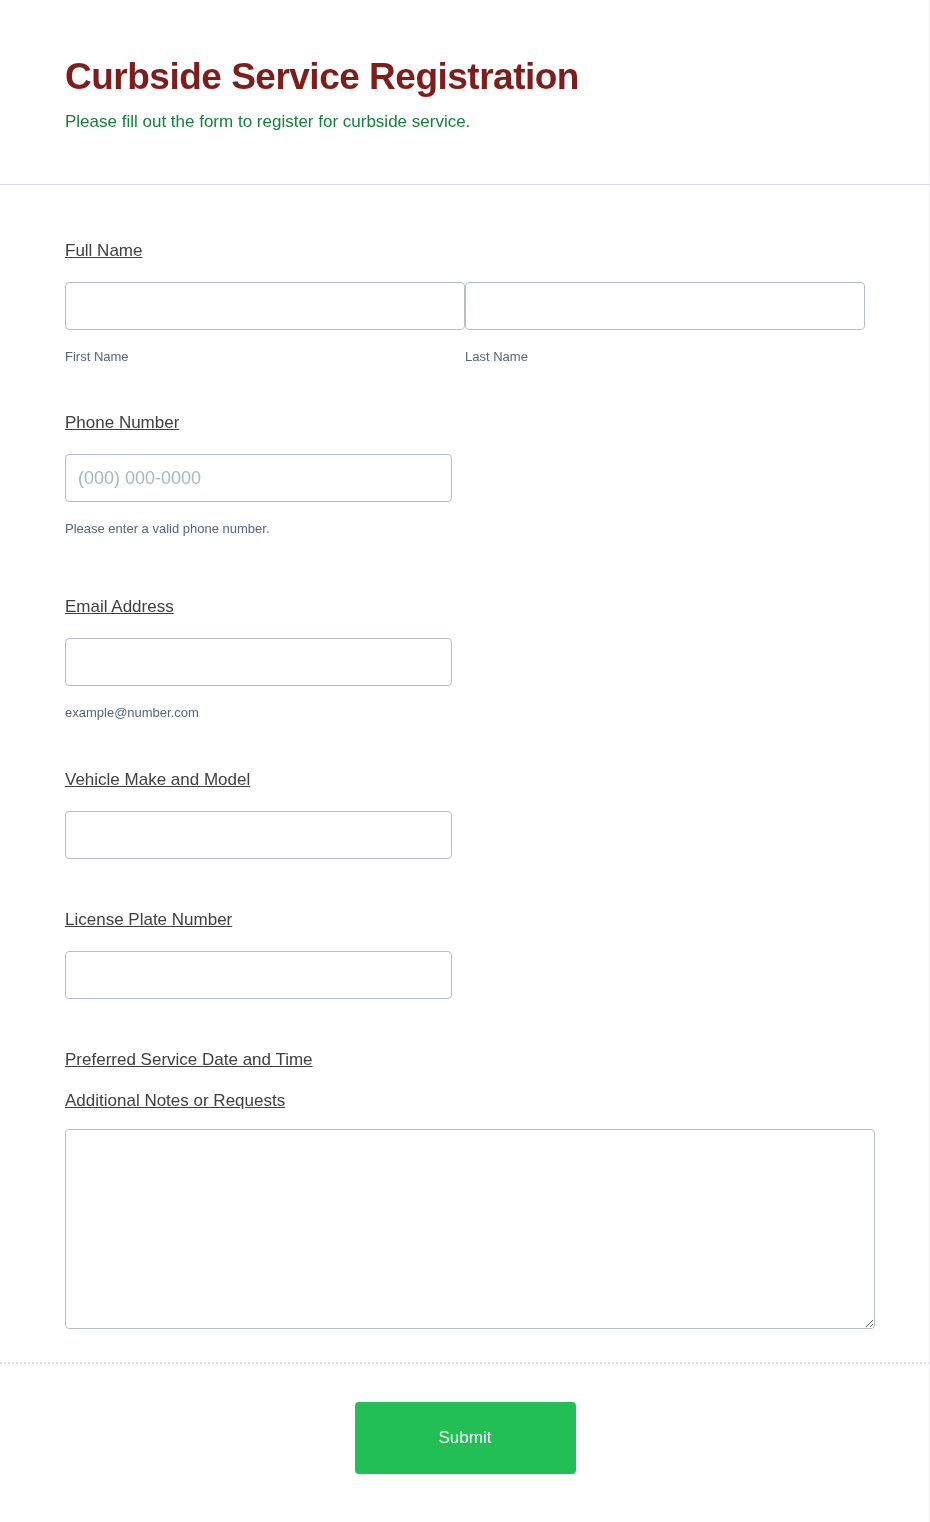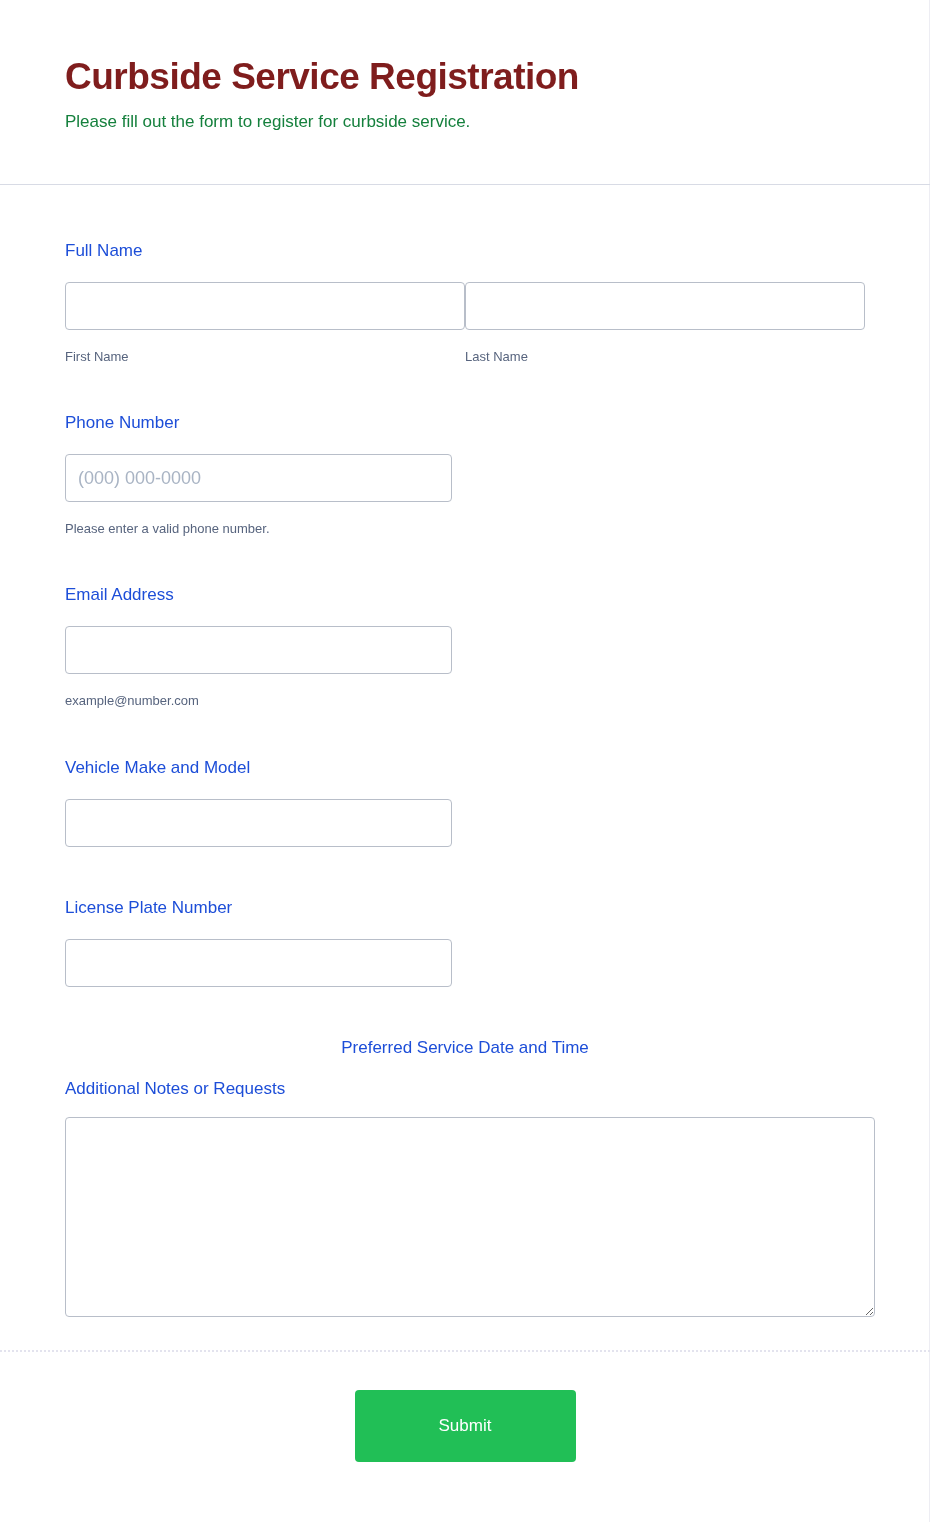--- a/index.html
+++ b/index.html
@@ -31,22 +31,23 @@
     color: #15803d;
   }
 
   
   .form { padding: 0 65px; }
   .field-label {
     display: block;
     font-size: 17px;
     line-height: 20px;
     font-weight: 500;
-    color: #1d4ed8;
+    color: #404040;
     margin-bottom: 21px;
+    text-decoration: underline;
   }
   .text-input {
     display: block;
     width: 387px;
     height: 48px;
     padding: 0 12px;
     border: 1px solid #b8bec9;
     border-radius: 4px;
     background: #ffffff;
     font-family: "Liberation Sans", "DejaVu Sans", sans-serif;
@@ -60,27 +61,27 @@
     line-height: 16px;
     color: #57647e;
     margin-top: 19px;
   }
   .name-row { display: flex; }
   .name-row .col { flex: 1; }
   .name-row .text-input { width: 100%; }
 
   .mt-fullname { margin-top: 56px; }
   .mt-phone    { margin-top: 48px; }
-  .mt-email    { margin-top: 48px; }
+  .mt-email    { margin-top: 60px; }
   .mt-vehicle  { margin-top: 49px; }
   .mt-license  { margin-top: 51px; }
   .mt-preferred{ margin-top: 51px; }
   .mt-notes    { }
 
-  .field-preferred { min-height: 20px; text-align: center; }
+  .field-preferred { min-height: 20px; }
 
   .notes-textarea {
     display: block;
     width: 810px;
     height: 200px;
     margin-top: -3px; 
     padding: 10px 12px;
     border: 1px solid #b8bec9;
     border-radius: 4px;
     background: #ffffff;

